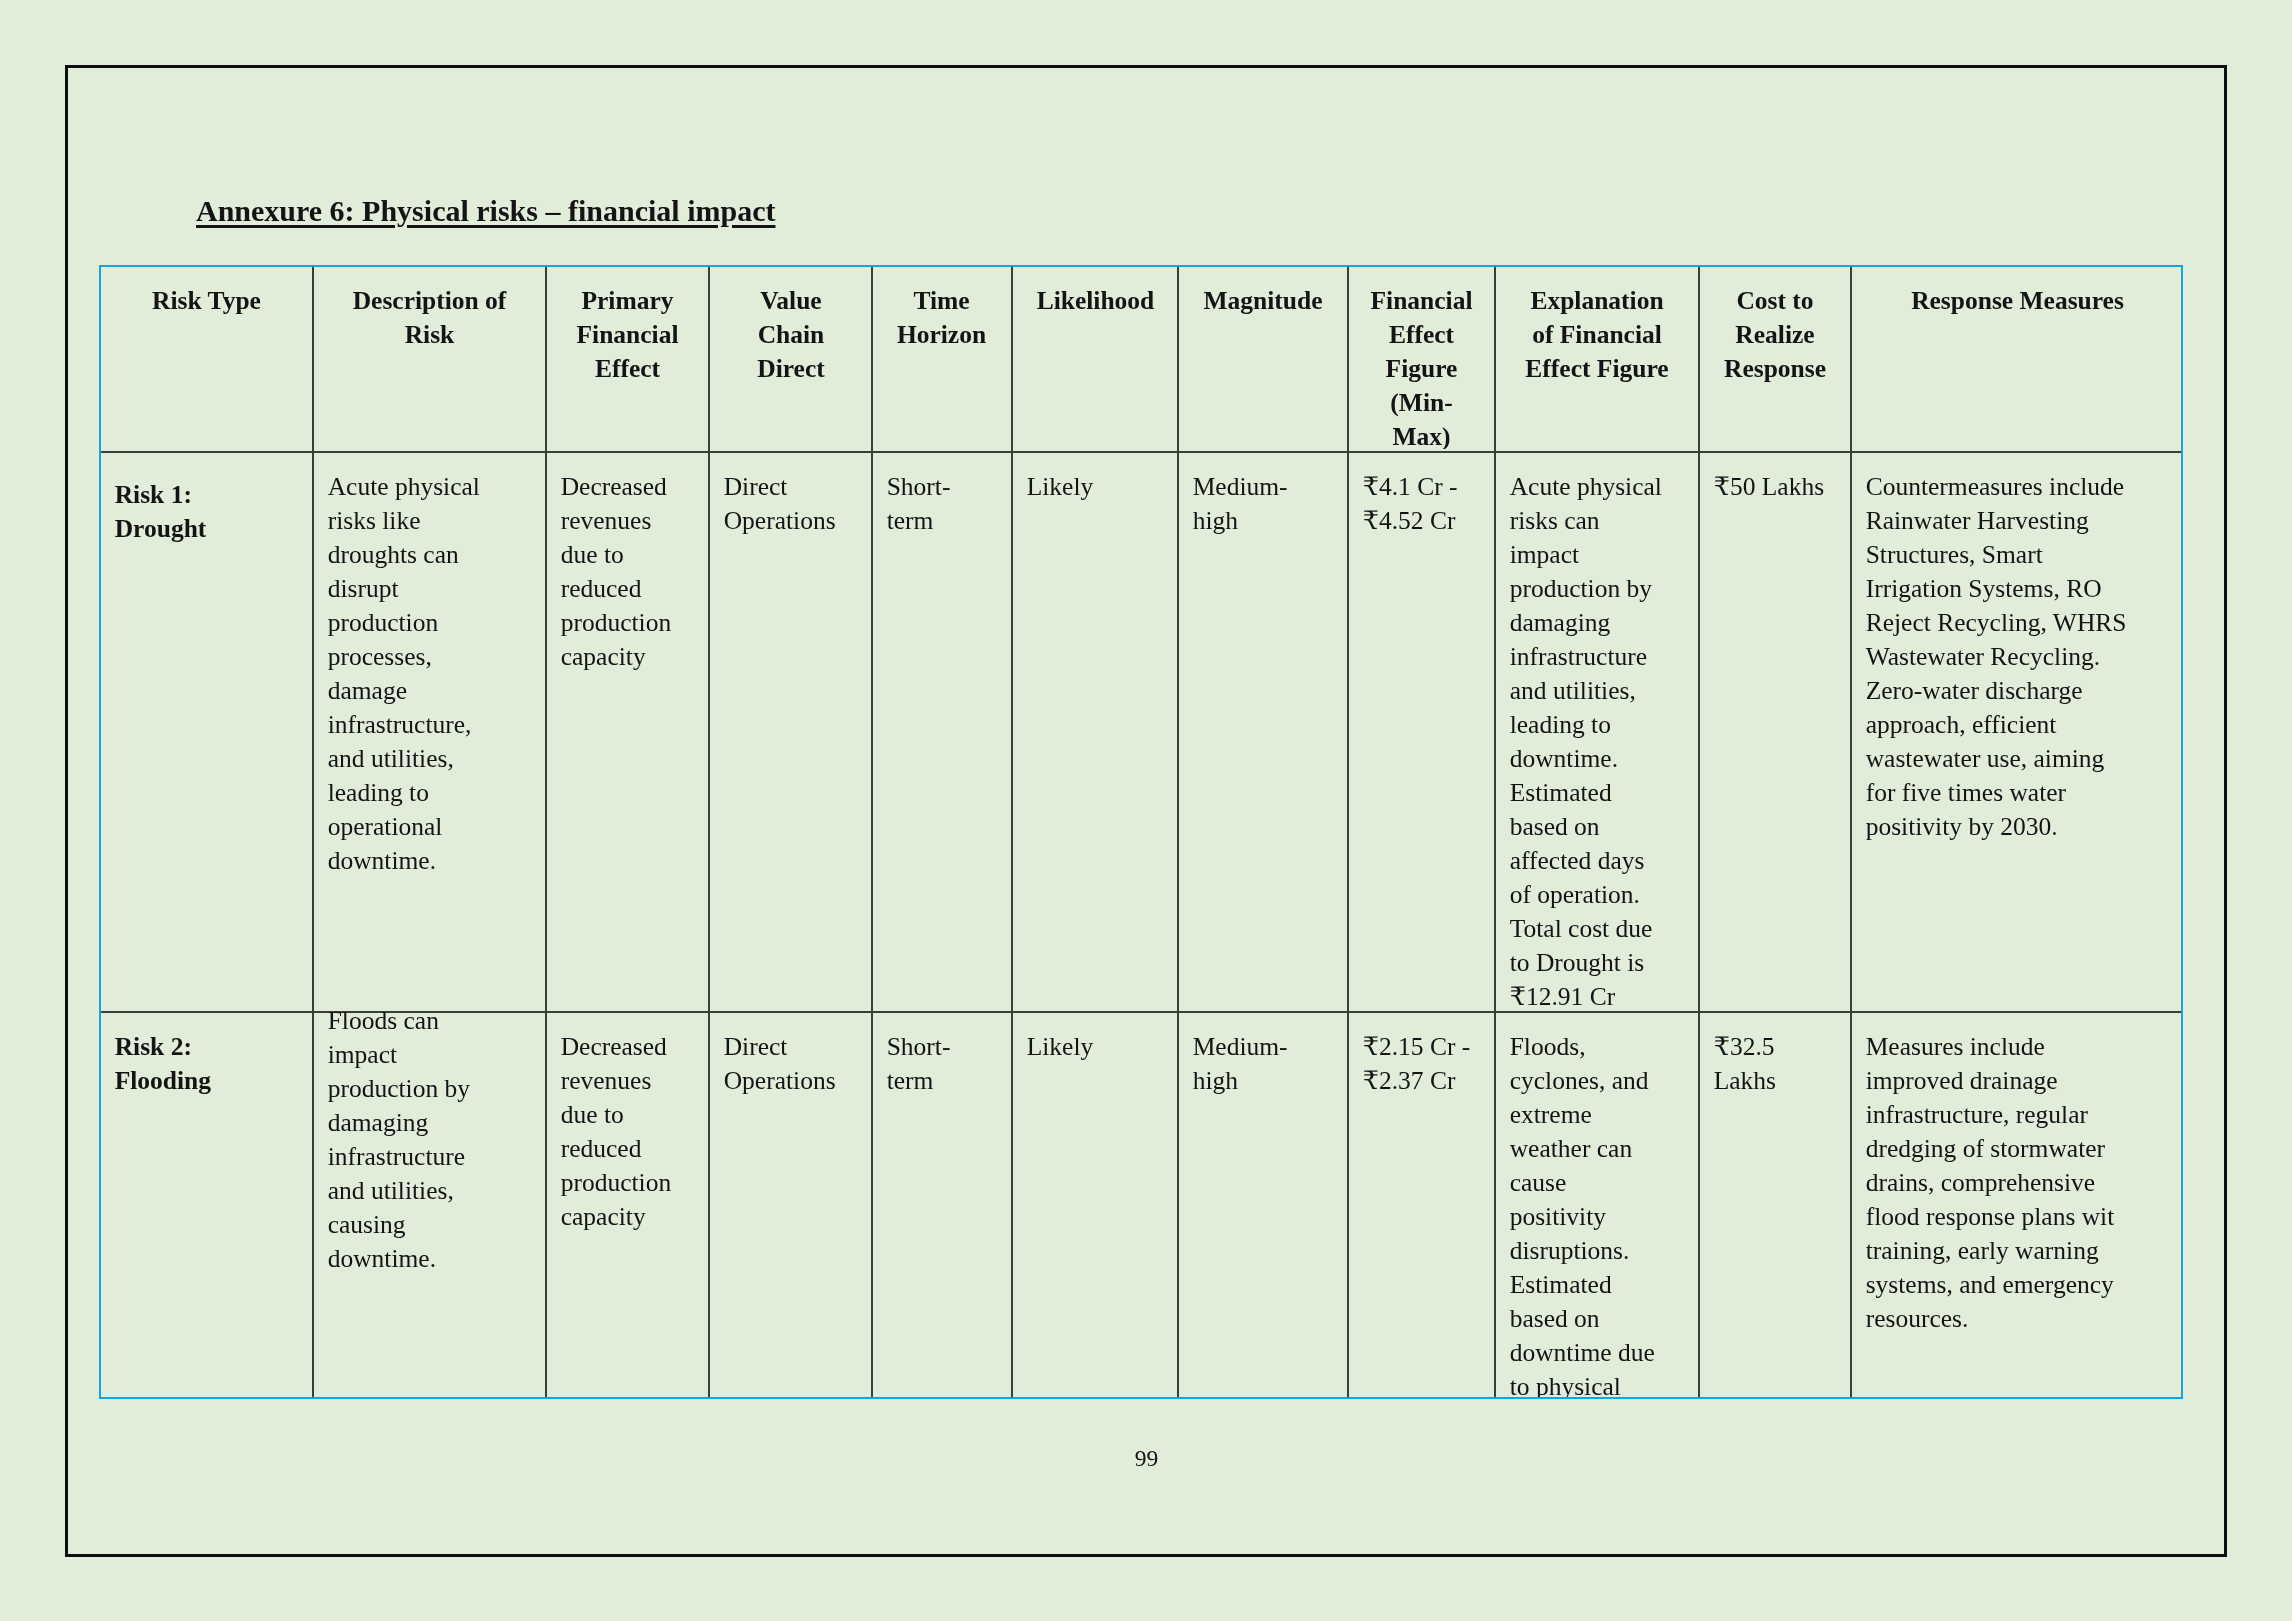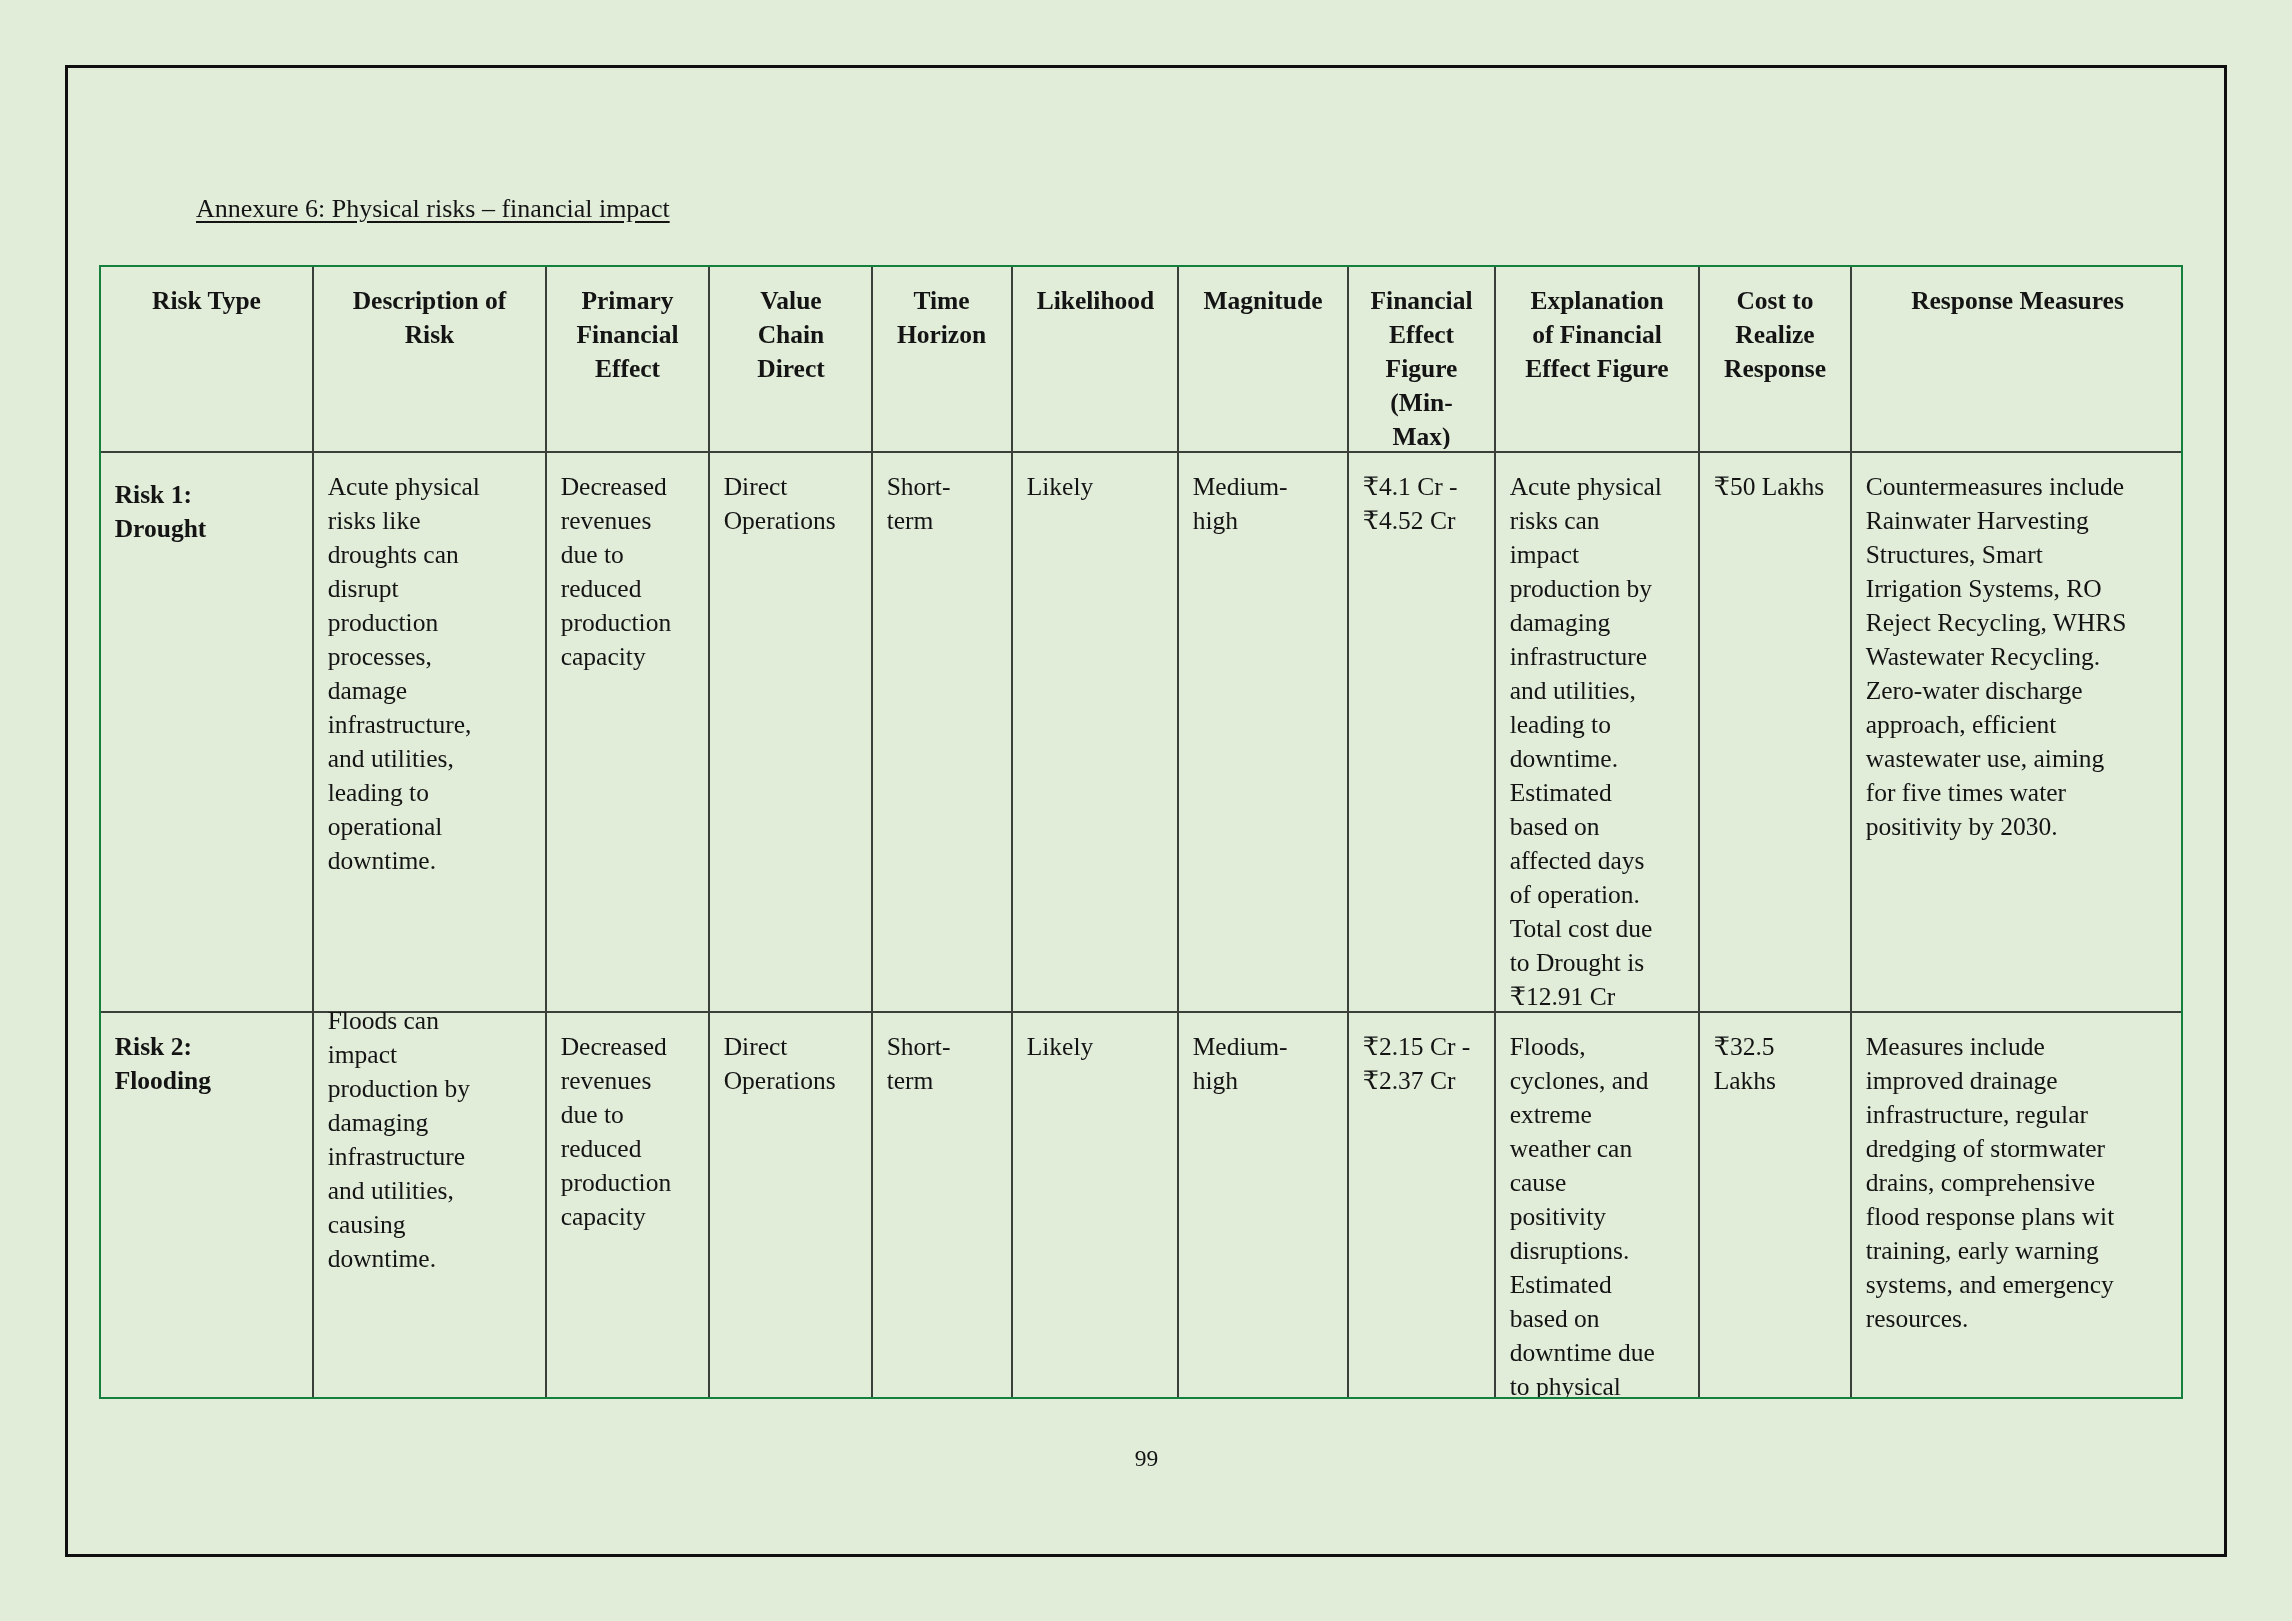--- a/index.html
+++ b/index.html
@@ -10,28 +10,28 @@
     font-family: "Liberation Serif", "DejaVu Serif", serif;
     color: #141414;
   }
   .frame {
     position: absolute; left: 65px; top: 65px;
     width: 2156px; height: 1486px;
     border: 3.9px solid #0f0f0f;
   }
   .title {
     position: absolute; left: 196px; top: 194px;
-    font-size: 26px; font-weight: normal;
+    font-size: 30px; font-weight: bold;
     text-decoration: underline; text-underline-offset: 3.9px;
     white-space: nowrap;
   }
   .tbl {
     position: absolute; left: 99px; top: 265px;
     width: 2084px; height: 1134px;
-    border: 2px solid #15803d; box-sizing: border-box;
+    border: 2px solid #0ea5e9; box-sizing: border-box;
   }
   .vline { position: absolute; top: 0; bottom: 0; width: 0; border-left: 2px solid #3a3f3a; }
   .hline { position: absolute; left: 0; right: 0; height: 0; border-top: 2px solid #3a3f3a; }
   .cell {
     position: absolute; overflow: hidden; box-sizing: border-box;
     font-size: 25.5px; line-height: 34px;
   }
   .cell .ln { display: block; white-space: nowrap; }
   .hdr { text-align: center; font-weight: bold; padding-top: 16.7px; }
   .body { padding: 16.7px 0 0 13.7px; }

